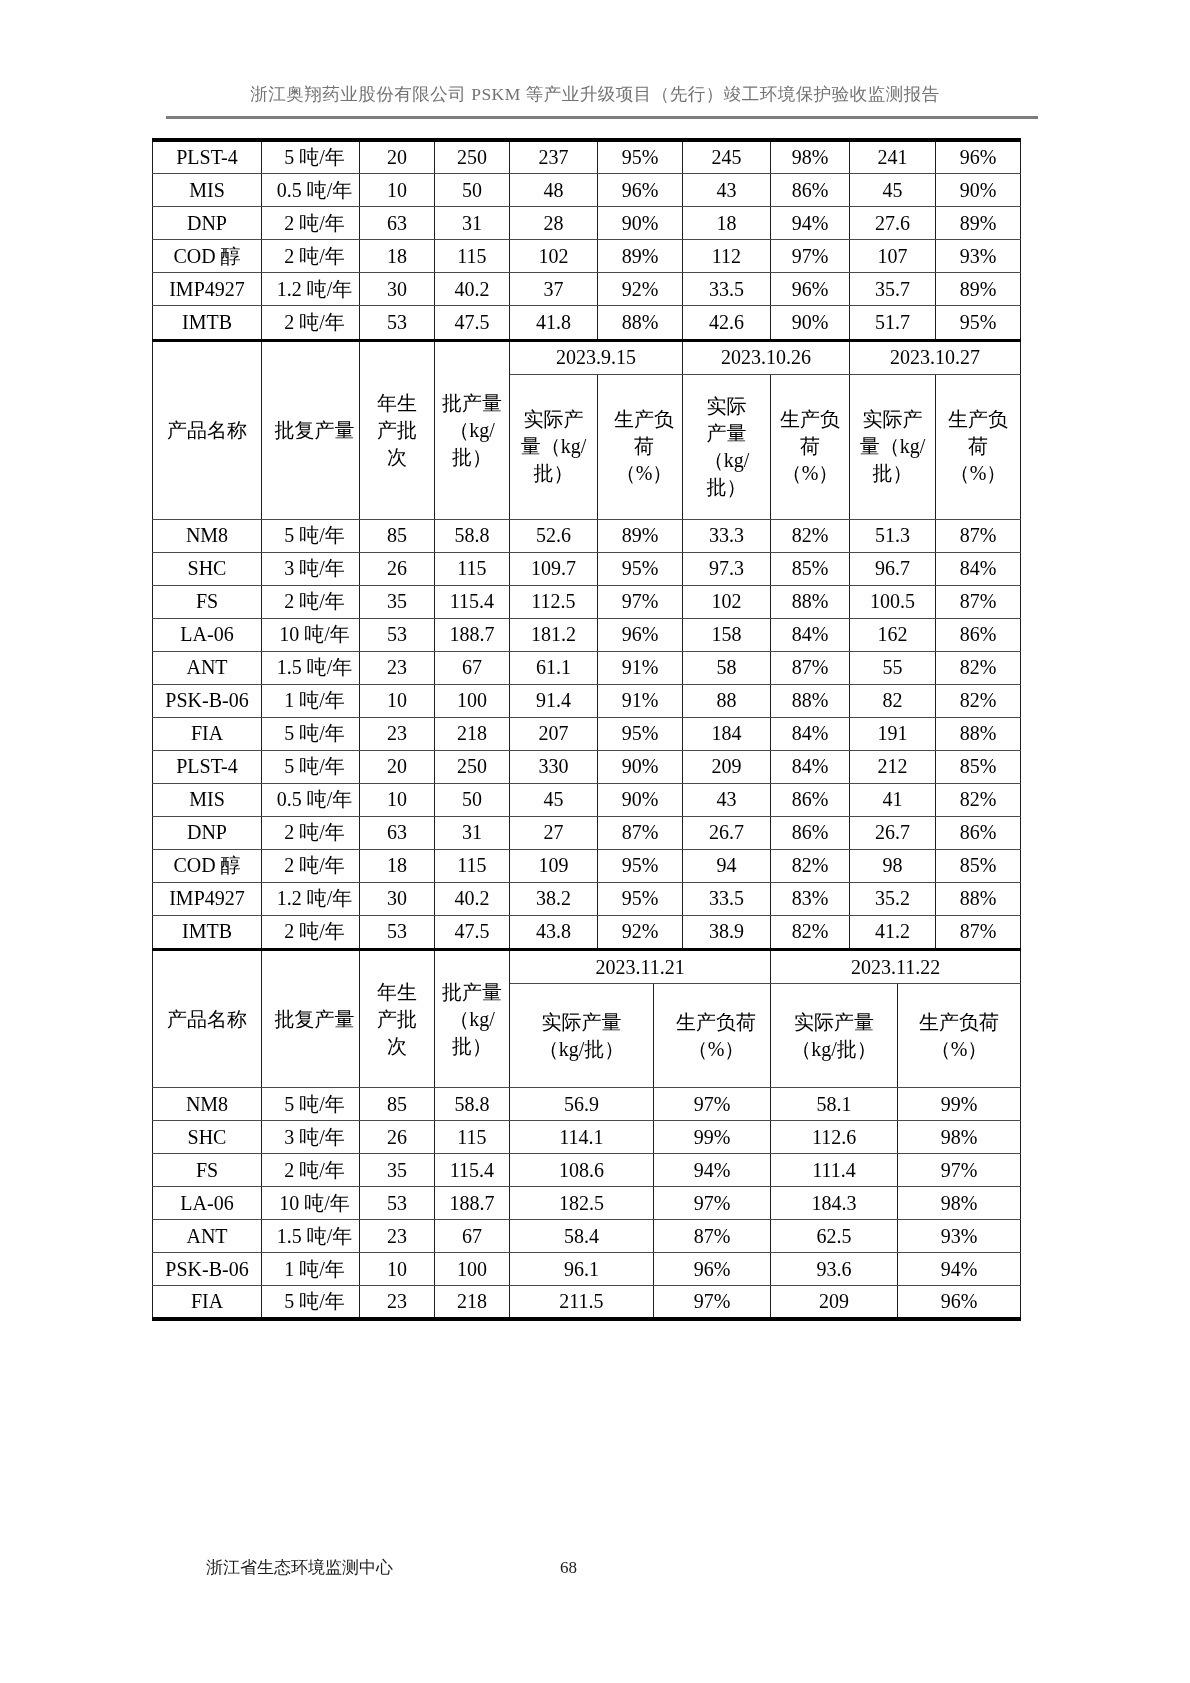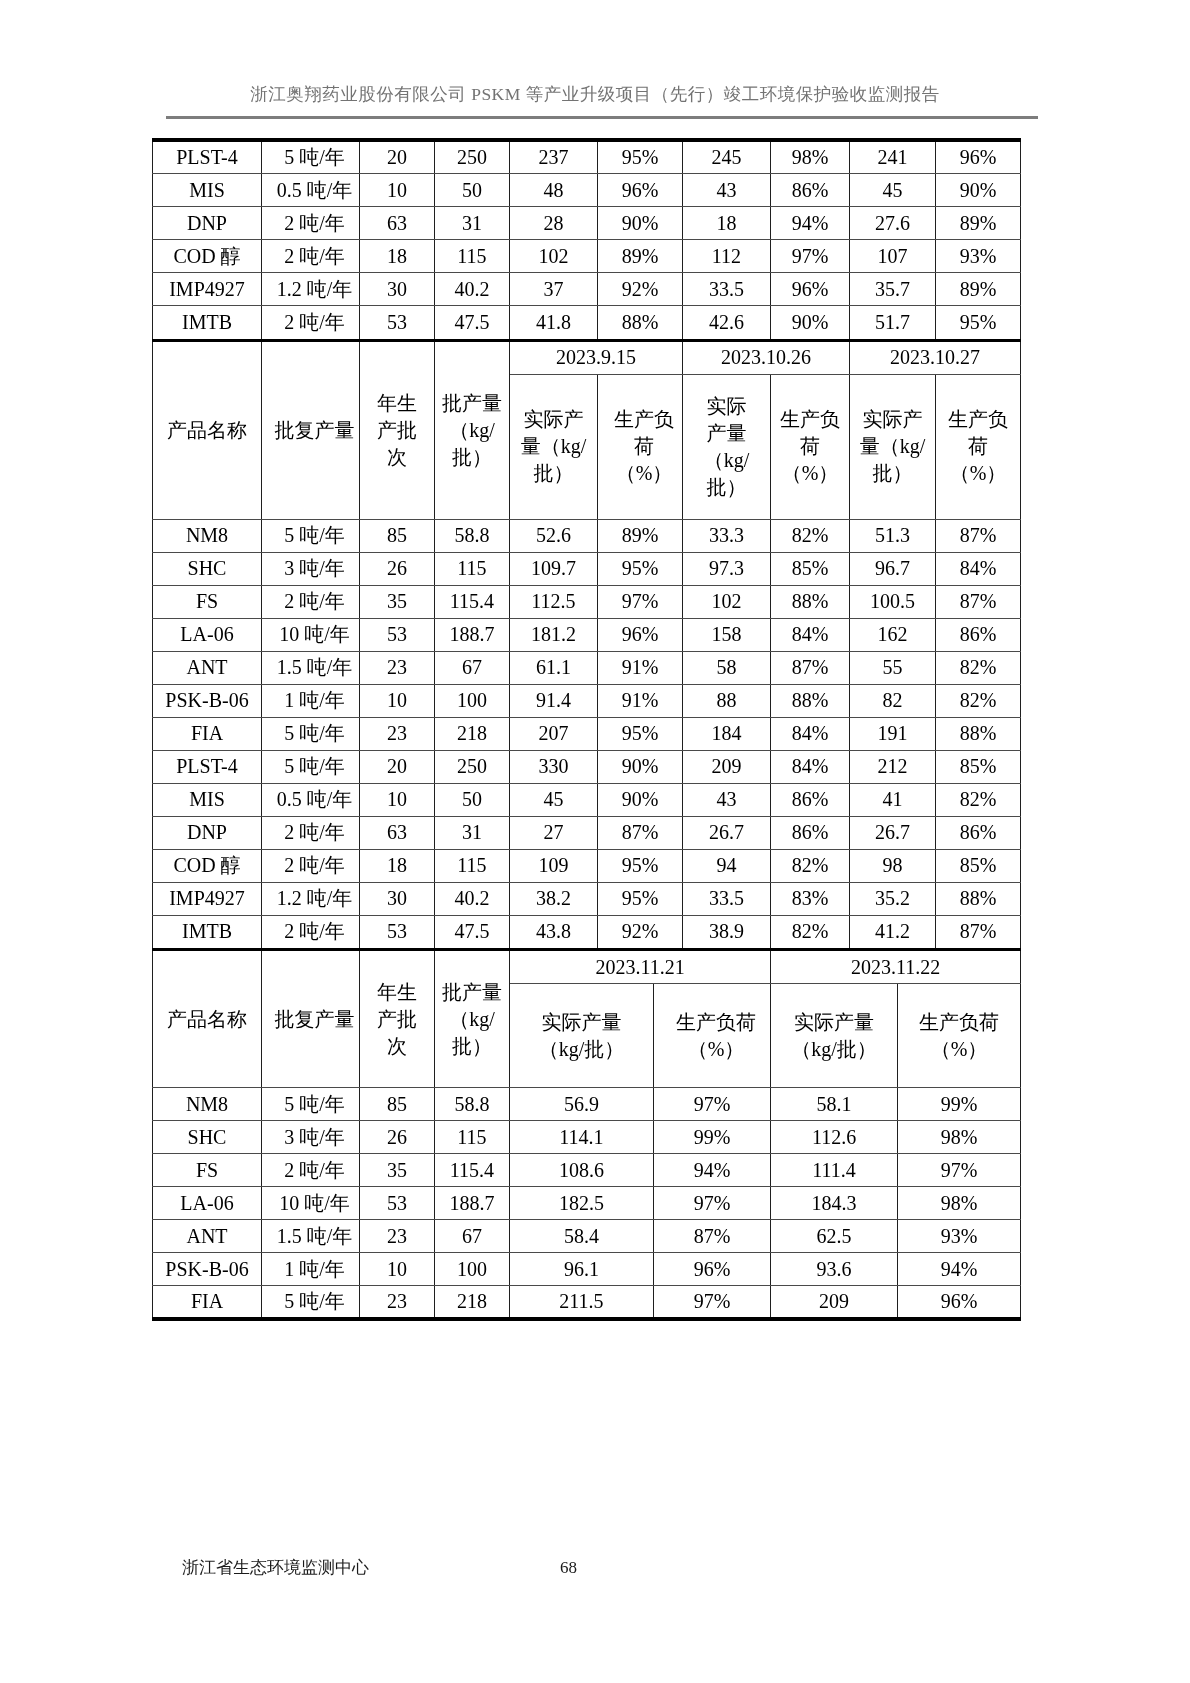--- a/index.html
+++ b/index.html
@@ -39,21 +39,21 @@
   .tblC { border-top:3px solid #000; border-bottom:4px solid #000; }
 
   .tbl thead tr.date-row { height:34px; }
   .tblB thead tr.label-row { height:145px; }
   .tblC thead tr.label-row { height:104px; }
 
   .doc-footer {
     position:absolute; top:1556px; left:0; width:1190px;
     font-size:17px; line-height:24px; color:#1a1a1a;
   }
-  .footer-org { position:absolute; left:182px; top:0; }
+  .footer-org { position:absolute; left:206px; top:0; }
   .page-num  { position:absolute; left:560px; top:0;text-align:center; }
 </style>
 </head>
 <body>
 
 <div class="page">
 
   <div class="doc-title">浙江奥翔药业股份有限公司 PSKM 等产业升级项目（先行）竣工环境保护验收监测报告</div>
   <div class="header-rule"></div>
 

